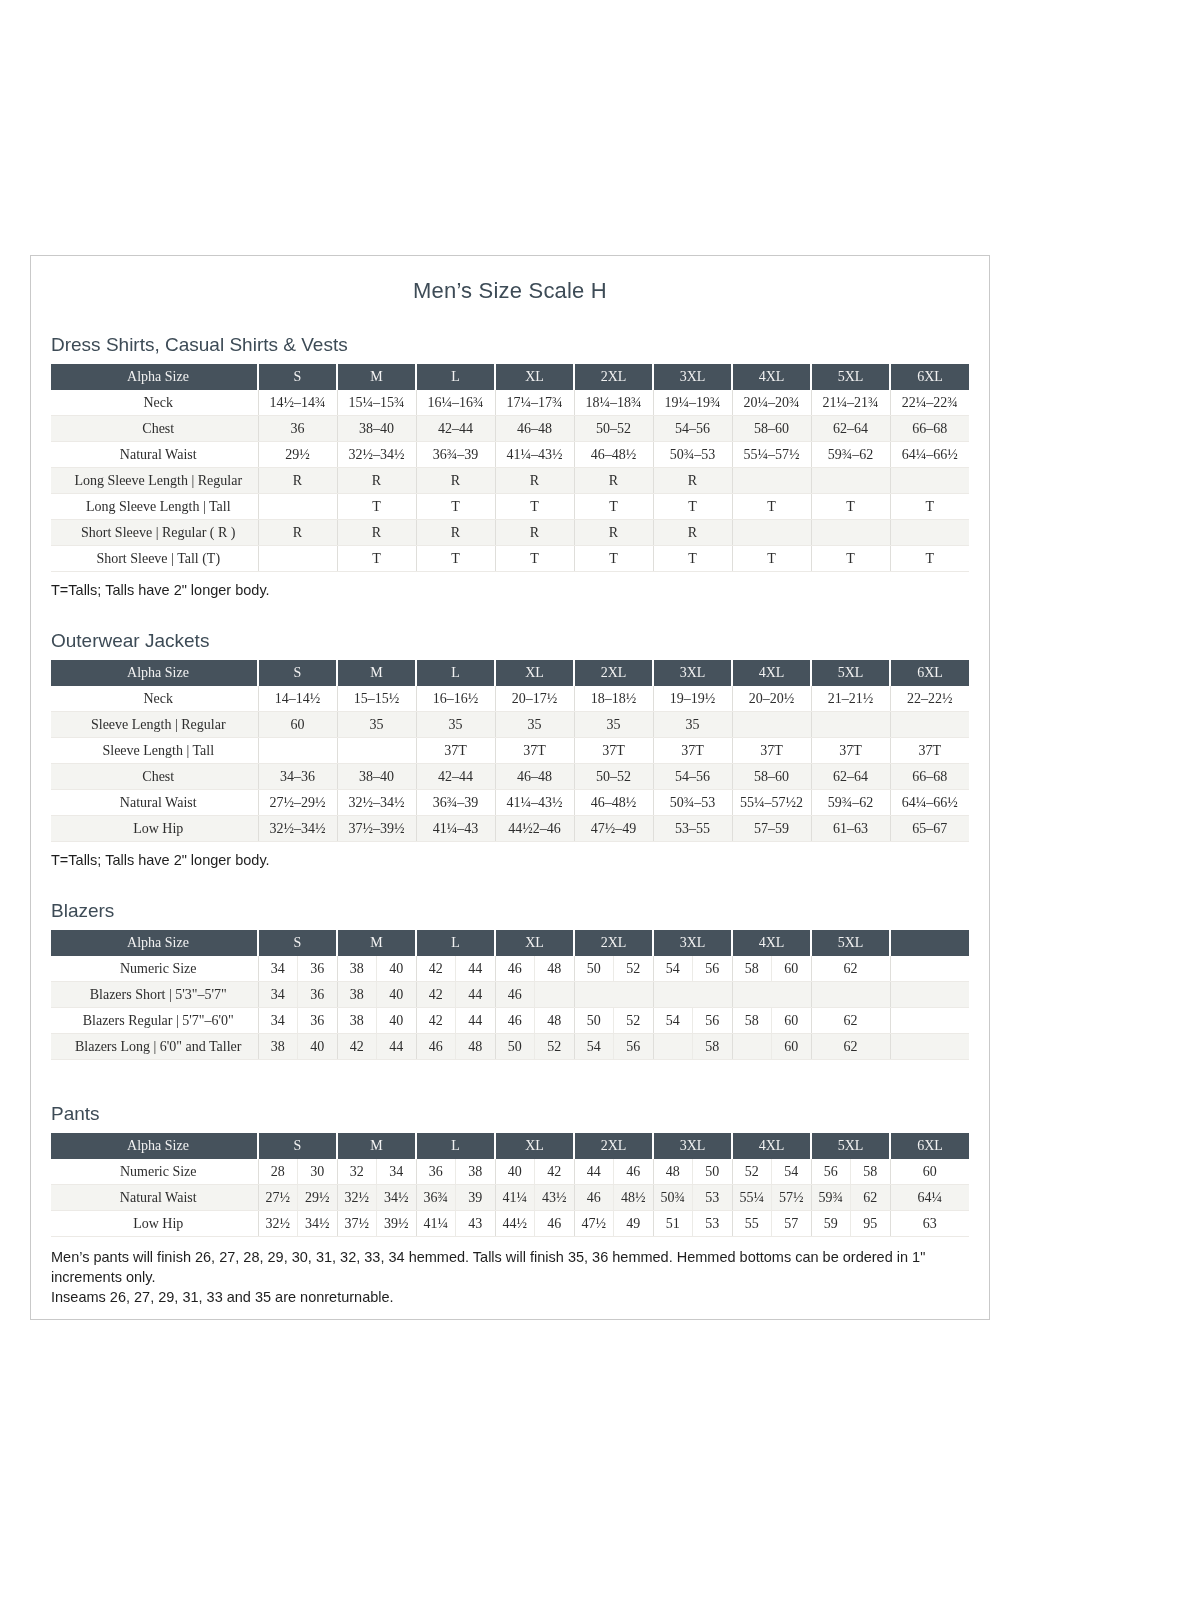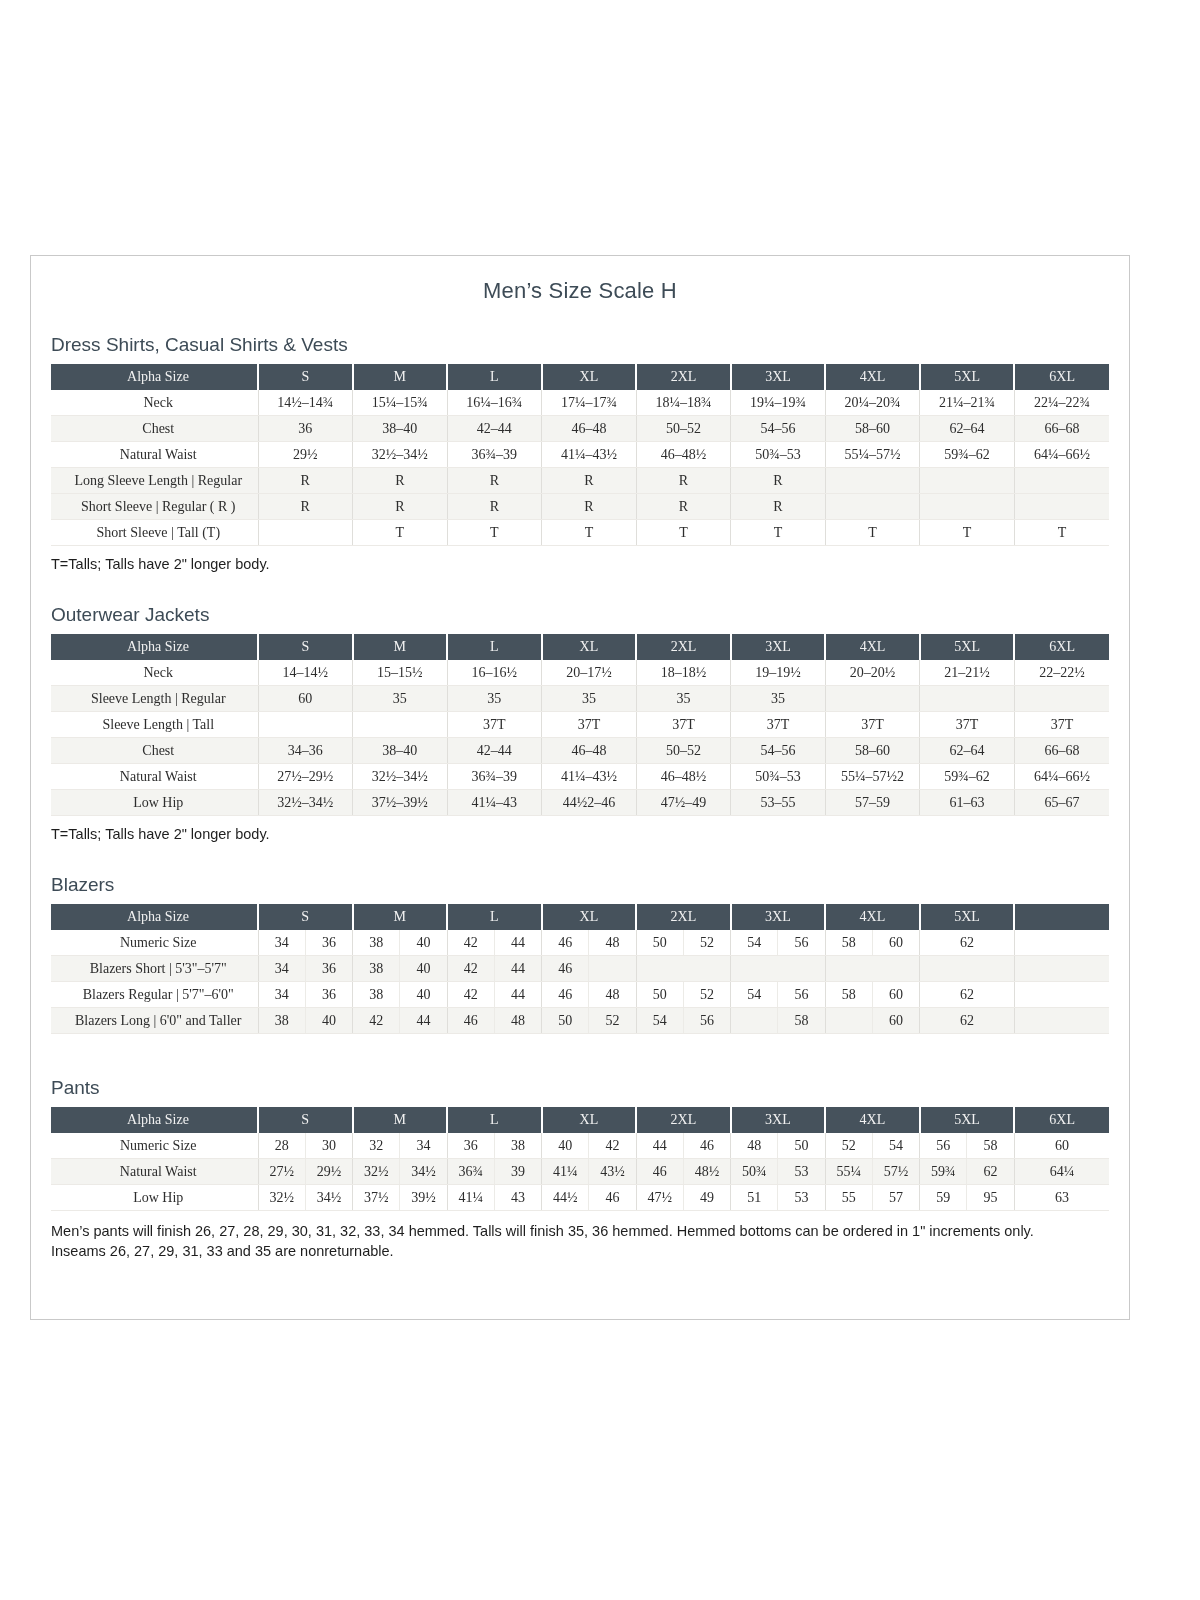--- a/index.html
+++ b/index.html
@@ -1,18 +1,18 @@
 <!DOCTYPE html>
 <html><head>
 <meta charset="utf-8">
 <style>
   html,body{margin:0;padding:0;background:#fff;}
   body{width:1200px;height:1600px;position:relative;font-family:"Liberation Sans",sans-serif;}
   .sheet{
-    position:absolute;left:30px;top:255px;width:1100px;height:1065px;
+    position:absolute;left:30px;top:255px;width:960px;height:1065px;
     border:1px solid #c9c9c9;background:#fff;box-sizing:border-box;
     padding:0 20px;overflow:hidden;
   }
   .title{
     text-align:center;margin-top:22px;font-size:22px;color:#3d4b56;
     font-weight:400;letter-spacing:.2px;
   }
   .section{
     font-size:19px;color:#3d4b56;font-weight:400;margin:30px 0 8px 0;
   }
@@ -118,20 +118,32 @@
             <td>R</td>
             <td>R</td>
             <td>R</td>
             <td>R</td>
             <td>R</td>
             <td>R</td>
             <td></td>
             <td></td>
             <td></td>
           </tr>
+          <tr>
+            <td class="label">Long Sleeve Length  |  Tall</td>
+            <td></td>
+            <td>T</td>
+            <td>T</td>
+            <td>T</td>
+            <td>T</td>
+            <td>T</td>
+            <td>T</td>
+            <td>T</td>
+            <td>T</td>
+          </tr>
           <tr class="stripe">
             <td class="label">Short Sleeve  |  Regular ( R )</td>
             <td>R</td>
             <td>R</td>
             <td>R</td>
             <td>R</td>
             <td>R</td>
             <td>R</td>
             <td></td>
             <td></td>

